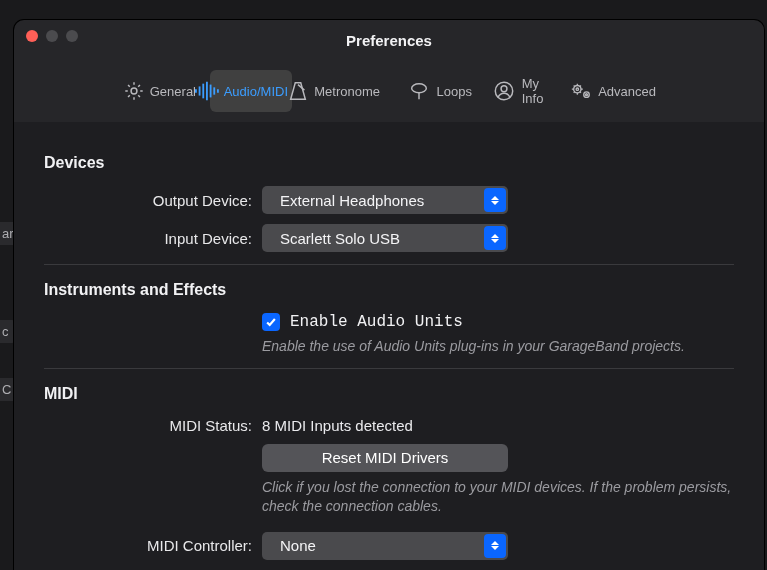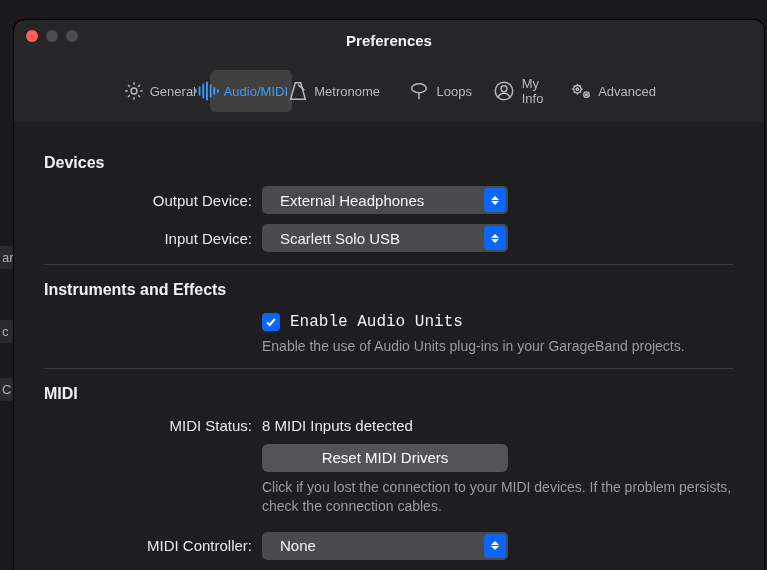--- a/index.html
+++ b/index.html
@@ -137,36 +137,37 @@
     display: flex; align-items: center; justify-content: center;
   }
   .chk svg { stroke: #fff; fill:none; stroke-width:2.5; }
   .chk-label { font-size: 16px; color:#f2f2f4;font-family:Liberation Mono, monospace; }
   .helper {
     color: #9b9ba0;
     font-size: 14px;
     line-height: 1.35;
     margin-top: 6px;
     max-width: 430px;
+    font-style: italic;
   }
   .status-text { font-size: 15px; color:#eaeaed; }
   .btn {
     background: #545458;
     color: #fff;
     border-radius: 6px;
     height: 28px;
     width: 246px;
     display: flex;
     align-items: center;
     justify-content: center;
     font-size: 15px;
   }
   .left-scraps {
     position: absolute;
-    left: 0; top: 246px;
+    left: 0; top: 222px;
     background: #2a2a2d;
     color: #aeaeb2;
     font-size: 13px;
     padding: 4px 6px 4px 2px;
     border-radius: 0 3px 3px 0;
   }
 </style>
 </head>
 <body>
 

